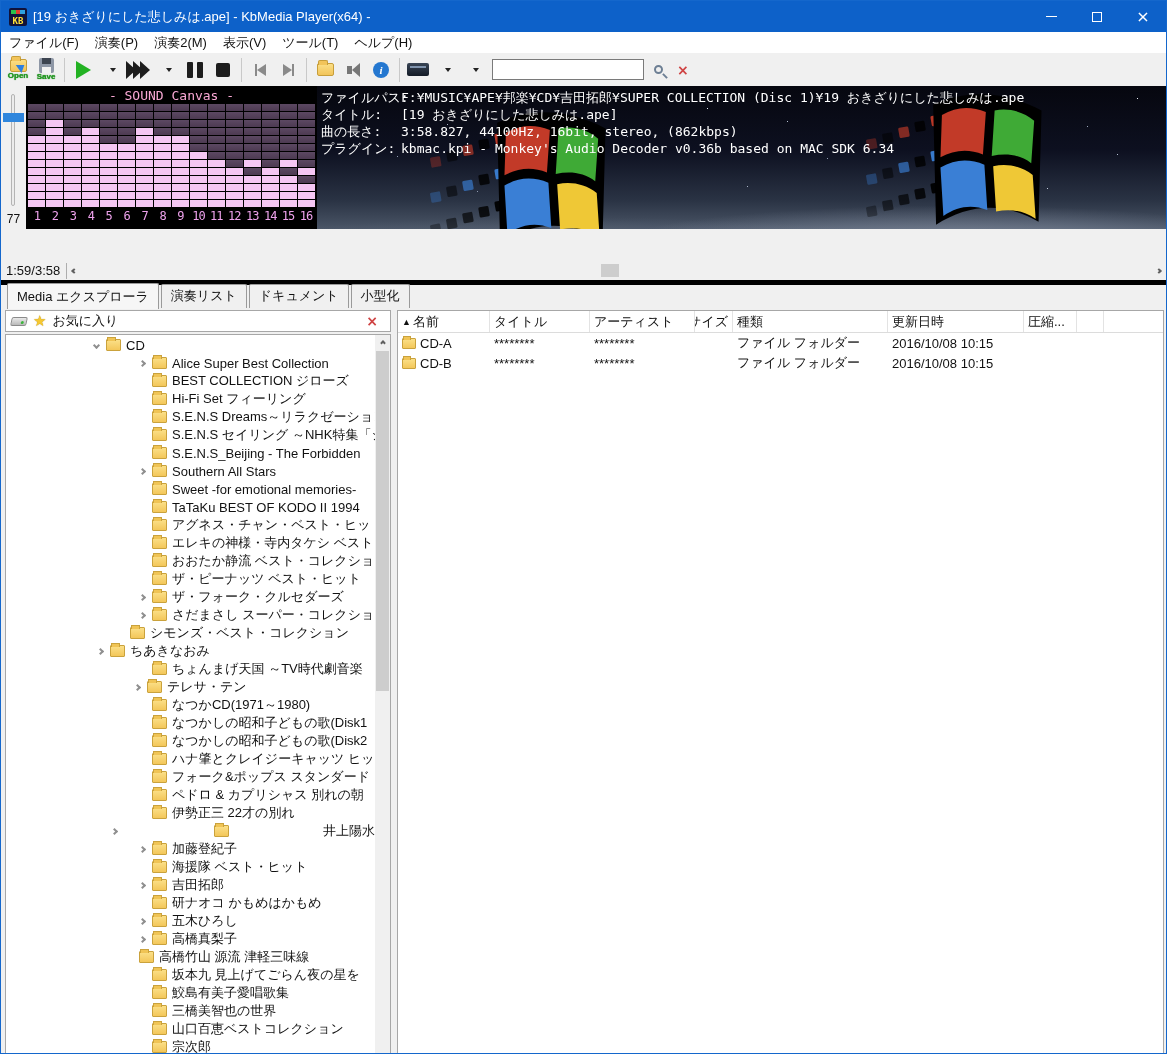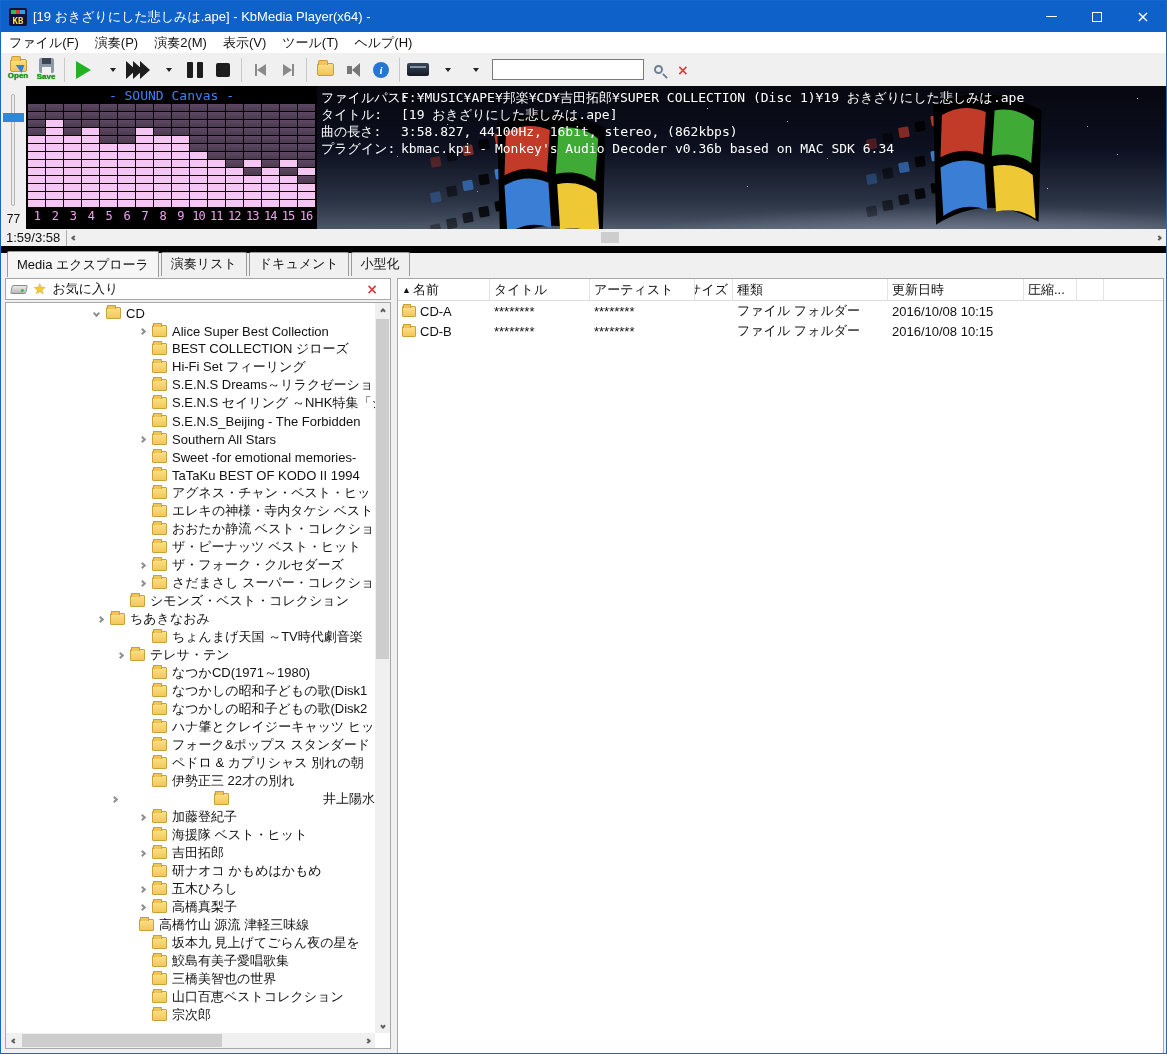--- a/index.html
+++ b/index.html
@@ -71,21 +71,21 @@
   .red-x { color:#cf4343; font:bold 14px "DejaVu Sans", sans-serif; margin:0 6px; }
 
   
   .vizband { height:143px; display:flex; background:#000; }
   .volstrip { width:25px; background:#f0f0f0; position:relative; flex:none; }
   .vol-track { position:absolute; left:10px; top:8px; width:4px; height:112px; background:#ececec;
                border:1px solid #b4b4b4; border-radius:2px; }
   .vol-handle { position:absolute; left:2px; top:27px; width:21px; height:9px; background:#2f86dd; }
   .vol-num { position:absolute; left:0; bottom:3px; width:100%; text-align:center; font-size:12px; color:#111;margin-top:6px; }
   .spectrum { width:291px; flex:none; background:#000; padding-top:2px; }
-  .spec-title { text-align:center; color:#3b82f6; font:13px "DejaVu Sans Mono", monospace; height:15px; }
+  .spec-title { text-align:center; color:#f9a8d4; font:13px "DejaVu Sans Mono", monospace; height:15px; }
   .spec-grid { display:grid; grid-template-columns:repeat(16,1fr); gap:0 1px; padding:1px 2px 0 2px; }
   .spec-col { display:flex; flex-direction:column; }
   .cell { height:7px; margin-bottom:1px; background:linear-gradient(#5c4862,#4d3a52); }
   .cell.lit { background:#f5c6f3; }
   .spec-nums { display:grid; grid-template-columns:repeat(16,1fr); padding:1px 2px; }
   .spec-nums span { text-align:center; color:#eea2ec; font:12px "DejaVu Sans Mono", monospace; letter-spacing:-1px; }
 
   .nowplaying { flex:1; position:relative; overflow:hidden;
       background:
         radial-gradient(ellipse 60% 45% at 75% 115%, rgba(170,180,200,.65), transparent 70%),
@@ -96,21 +96,21 @@
                   380px 12px #dfe6f2, 460px 25px #b6c0d2, 530px 5px #f2f6fc, 610px 34px #aab4c6,
                   690px 10px #dfe6f2, 760px 30px #9aa6ba, 810px 2px #e8edf6, 70px 60px #8f9ab0,
                   260px 70px #c2cbdb, 500px 62px #8f9ab0, 650px 66px #d6dde9, 790px 58px #b6c0d2,
                   150px 95px #8f9ab0, 420px 90px #aab4c6, 720px 92px #c2cbdb; }
   .win-logo { position:absolute; }
   .np-lines { position:relative; padding:3px 0 0 4px; font:13px "DejaVu Sans Mono", monospace;
               color:#fff; line-height:17px; white-space:nowrap; }
   .np-line .np-label { display:inline-block; width:80px; }
 
   
-  .seekrow { height:24px; background:#f0f0f0; display:flex; align-items:center; border-bottom:7px solid #000000; }
+  .seekrow { height:24px; background:#f0f0f0; display:flex; align-items:center; border-bottom:5px solid #000000;margin-top:32px; }
   .time { font-size:13px; color:#111; padding:0 6px 0 5px; }
   .seek-sep { width:1px; height:16px; background:#adadad; }
   .seek-arrow { width:14px; display:flex; align-items:center; justify-content:center; height:100%; }
   .seek-track { flex:1; height:100%; position:relative; }
   .seek-thumb { position:absolute; top:3px; bottom:3px; left:48.5%; width:18px; background:#cdcdcd; }
   .chev { display:inline-block; width:6px; height:6px; border-left:2px solid #555; border-bottom:2px solid #555; }
   .chev-l { transform:rotate(45deg); } .chev-r { transform:rotate(-135deg); }
   .chev-u { transform:rotate(135deg); } .chev-d { transform:rotate(-45deg); }
   .chev.small { width:4px; height:4px; border-color:#606060; }
 
@@ -722,21 +722,21 @@
                 <span class="chev tree chev-r"></span>
               </span>
               <span class="tfold"></span>
               <span class="tlabel">ちあきなおみ</span>
             </div>
             <div class="trow" style="padding-left: 126px;">
               <span class="slot"></span>
               <span class="tfold"></span>
               <span class="tlabel">ちょんまげ天国 ～TV時代劇音楽</span>
             </div>
-            <div class="trow" style="padding-left: 104px;">
+            <div class="trow" style="padding-left: 104px; margin-left: 17px;">
               <span class="slot">
                 <span class="chev tree chev-r"></span>
               </span>
               <span class="tfold"></span>
               <span class="tlabel">テレサ・テン</span>
             </div>
             <div class="trow" style="padding-left: 126px;">
               <span class="slot"></span>
               <span class="tfold"></span>
               <span class="tlabel">なつかCD(1971～1980)</span>

